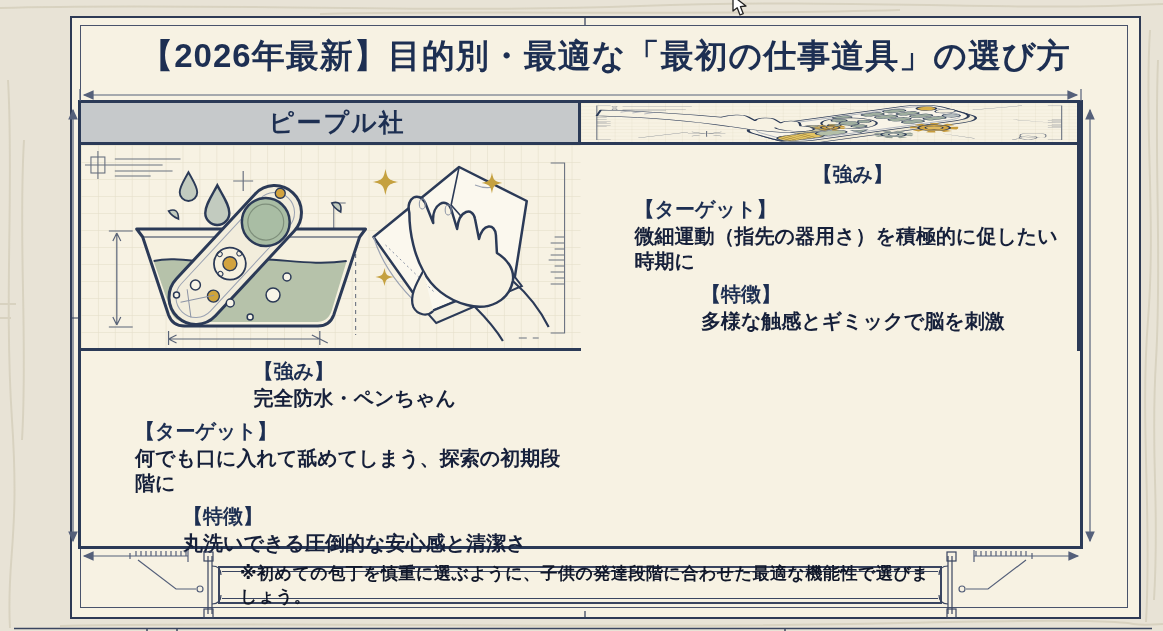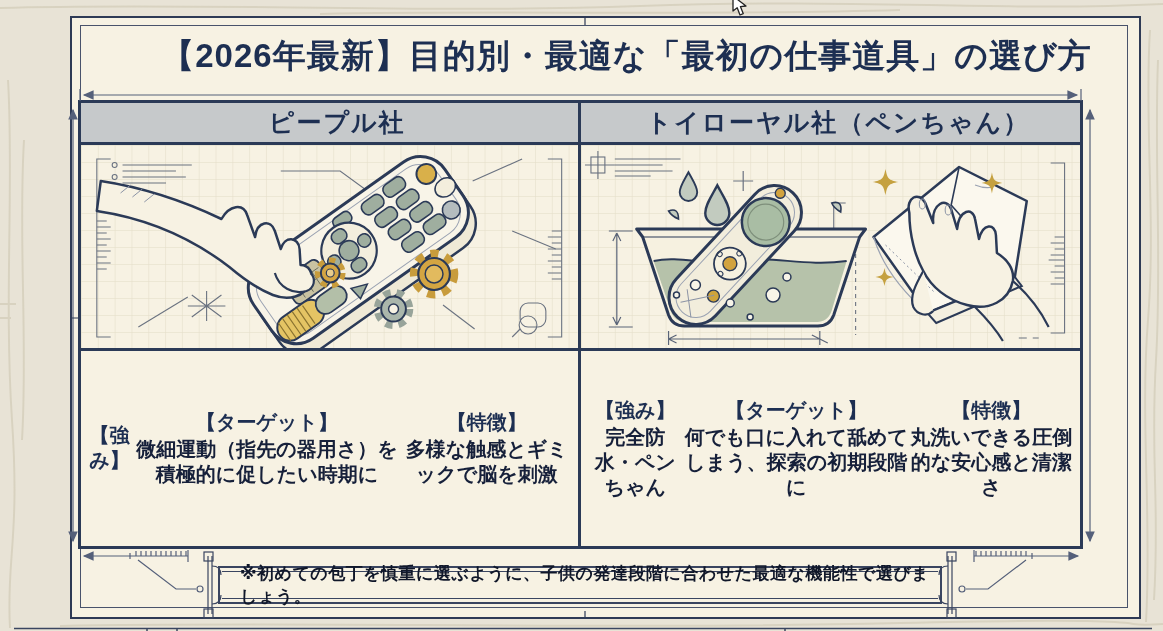--- a/index.html
+++ b/index.html
@@ -4,32 +4,32 @@
 <style>
   html,body{margin:0;padding:0;background:#e8e3d6;}
   .canvas{position:relative;width:1163px;height:631px;overflow:hidden;
           background:#e8e3d6;font-family:"Liberation Sans","DejaVu Sans",sans-serif;}
   .wood{position:absolute;left:0;top:0;z-index:0;}
   .sheet{position:absolute;left:70px;top:16px;width:1071px;height:603px;
          background:#f7f2e3;border:2px solid #2e3a55;box-sizing:border-box;z-index:1;}
   .sheet-inner{position:absolute;left:80px;top:25px;width:1048px;height:583px;
          border:1px solid #49536b;box-sizing:border-box;z-index:2;}
   .title{position:absolute;left:70px;top:34px;width:1071px;text-align:center;z-index:3;
-         font-size:33px;font-weight:bold;color:#1d2f52;letter-spacing:1px;padding-left:21px;}
+         font-size:33px;font-weight:bold;color:#1d2f52;letter-spacing:1px;}
   .cmp-table{position:absolute;left:78px;top:100px;width:1005px;height:449px;z-index:3;
          border:3px solid #2b3a57;box-sizing:border-box;background:#f7f2e3;
          display:grid;grid-template-columns:1fr 1fr;grid-template-rows:42px 206px 1fr;}
   .cell{box-sizing:border-box;}
   .c0{border-right:3px solid #2b3a57;}
   .hdr{background:#c6c9cb;border-bottom:3px solid #2b3a57;display:flex;align-items:center;
        justify-content:center;font-size:25px;font-weight:bold;color:#1d2f52;letter-spacing:2px;padding-left:16px;}
   .illus{border-bottom:3px solid #2b3a57;position:relative;overflow:hidden;}
   .illus svg{display:block;width:100%;height:100%;}
-  .txt{display:flex;flex-direction:row;justify-content:center;align-items:center;
-       text-align:center;padding:4px 6px;color:#16203a;font-weight:bold;font-size:20px;line-height:25px;}
+  .txt{display:flex;flex-direction:column;justify-content:center;align-items:center;
+       padding:4px 6px;color:#16203a;font-weight:bold;font-size:20px;line-height:25px;margin-left:48px;}
   .sec{margin:4px 0;}
   .sec-label{color:#1d2f52;margin-bottom:2px;}
   .footer-box{position:absolute;left:218px;top:566px;width:724px;height:38px;z-index:3;
        border:2px solid #3a4560;background:#f7f2e3;box-sizing:border-box;
        display:flex;align-items:center;justify-content:center;}
   .footer-box .inner-line{position:absolute;left:2px;right:2px;top:3px;bottom:3px;
        border-top:1px solid #3a4560;border-bottom:1px solid #3a4560;pointer-events:none;}
   .footer-text{font-size:17px;font-weight:bold;color:#101729;letter-spacing:0.5px;position:relative;padding-left:20px;}
   .overlay{position:absolute;left:0;top:0;z-index:4;pointer-events:none;}
   .cursor{position:absolute;left:730px;top:-5px;z-index:5;}
@@ -53,21 +53,20 @@
   </svg>
 
   <div class="sheet"></div>
   <div class="sheet-inner"></div>
 
   <div class="title">【2026年最新】目的別・最適な「最初の仕事道具」の選び方</div>
 
   <div class="cmp-table">
 
     <div class="cell hdr c0">ピープル社</div>
-    <div class="cell hdr">トイローヤル社（ペンちゃん）</div>
 
     <div class="cell illus c0">
       <svg viewBox="0 0 502 203" preserveAspectRatio="none">
         <defs>
           <pattern id="gridL" width="17" height="17" patternUnits="userSpaceOnUse">
             <path d="M17,0 H0 V17" fill="none" stroke="#e2dcc6" stroke-width="1"></path>
           </pattern>
         </defs>
         <rect x="0" y="0" width="502" height="203" fill="url(#gridL)"></rect>
 

